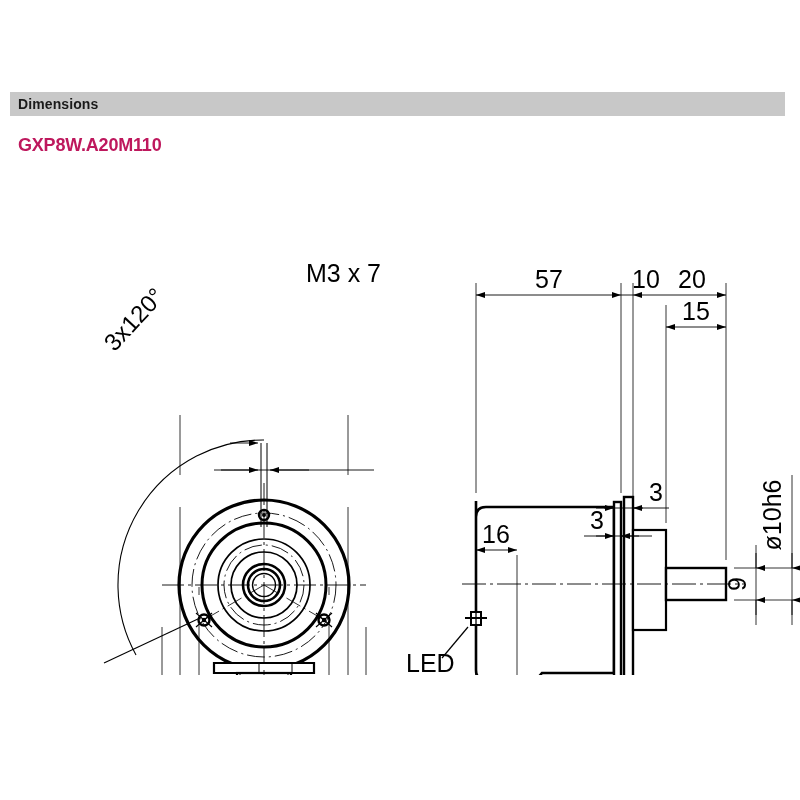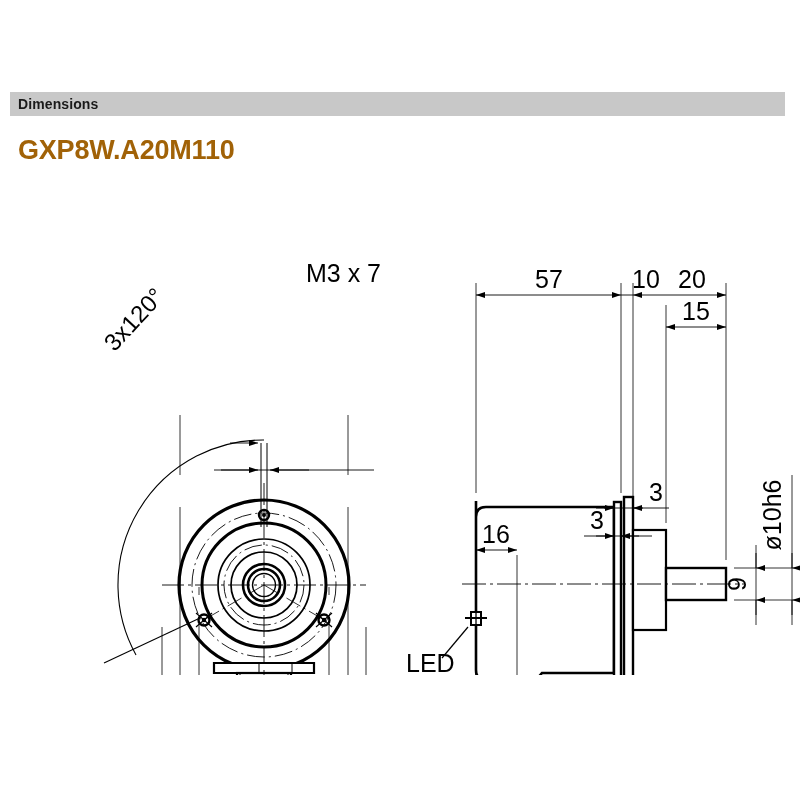--- a/index.html
+++ b/index.html
@@ -38,23 +38,23 @@
     font-size: 14px;
     font-weight: bold;
     color: #1a1a1a;
     letter-spacing: 0.1px;
     line-height: 16px;
   }
   #model-title {
     position: absolute;
     left: 18px;
     top: 135px;
-    font-size: 27px;
+    font-size: 18px;
     font-weight: bold;
-    color: #a16207;
+    color: #be185d;
     letter-spacing: -0.2px;
   }
   
   #drawing-area {
     position: absolute;
     left: 0;
     top: 175px;
     width: 800px;
     height: 500px;
     margin-left: 44px;

